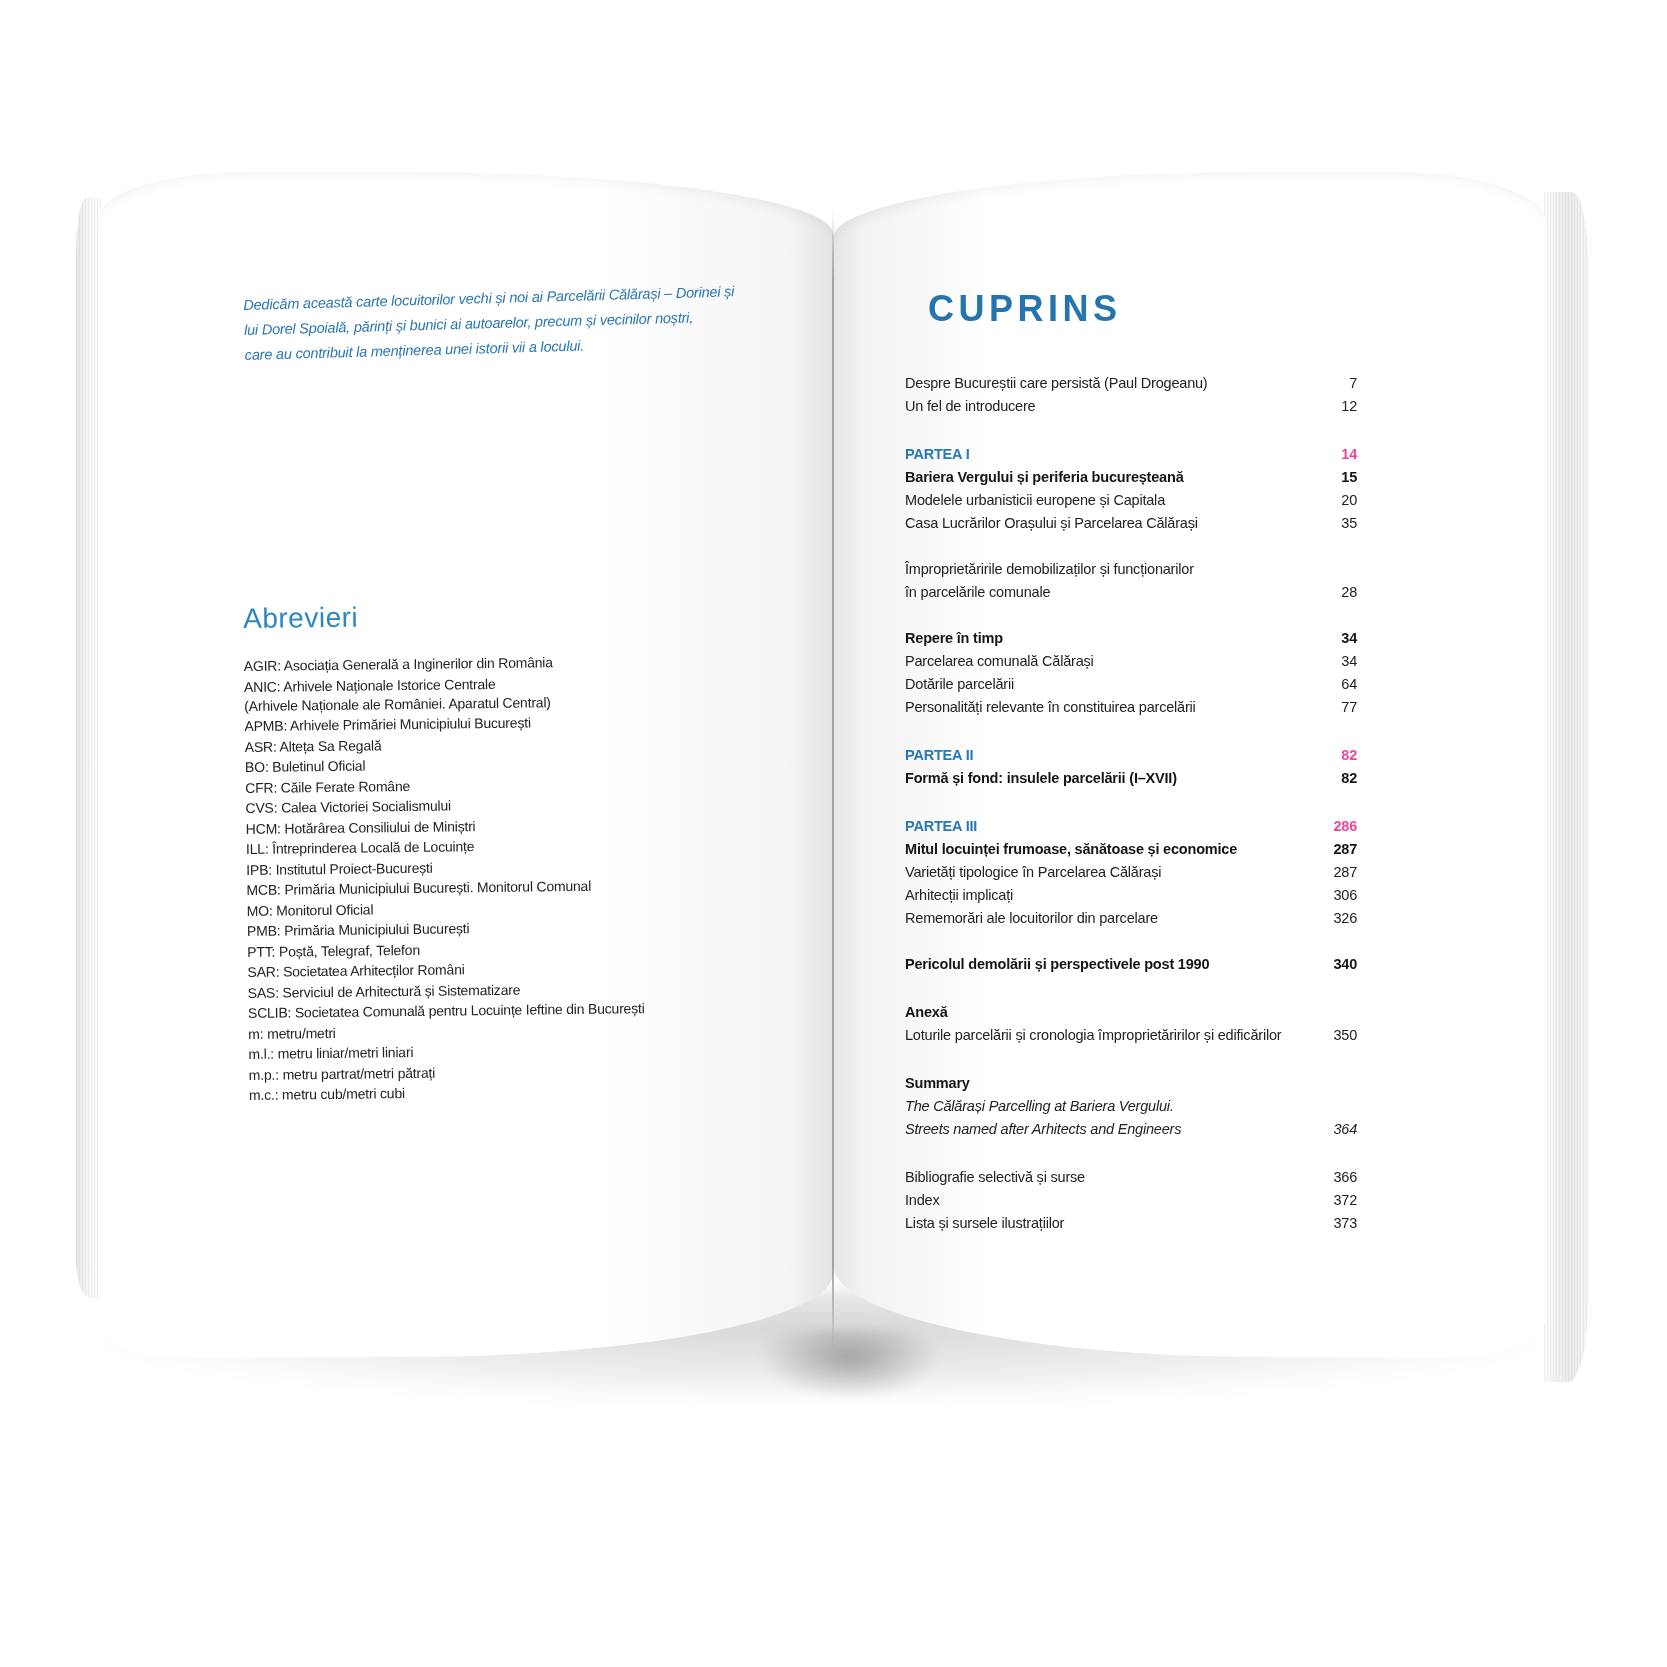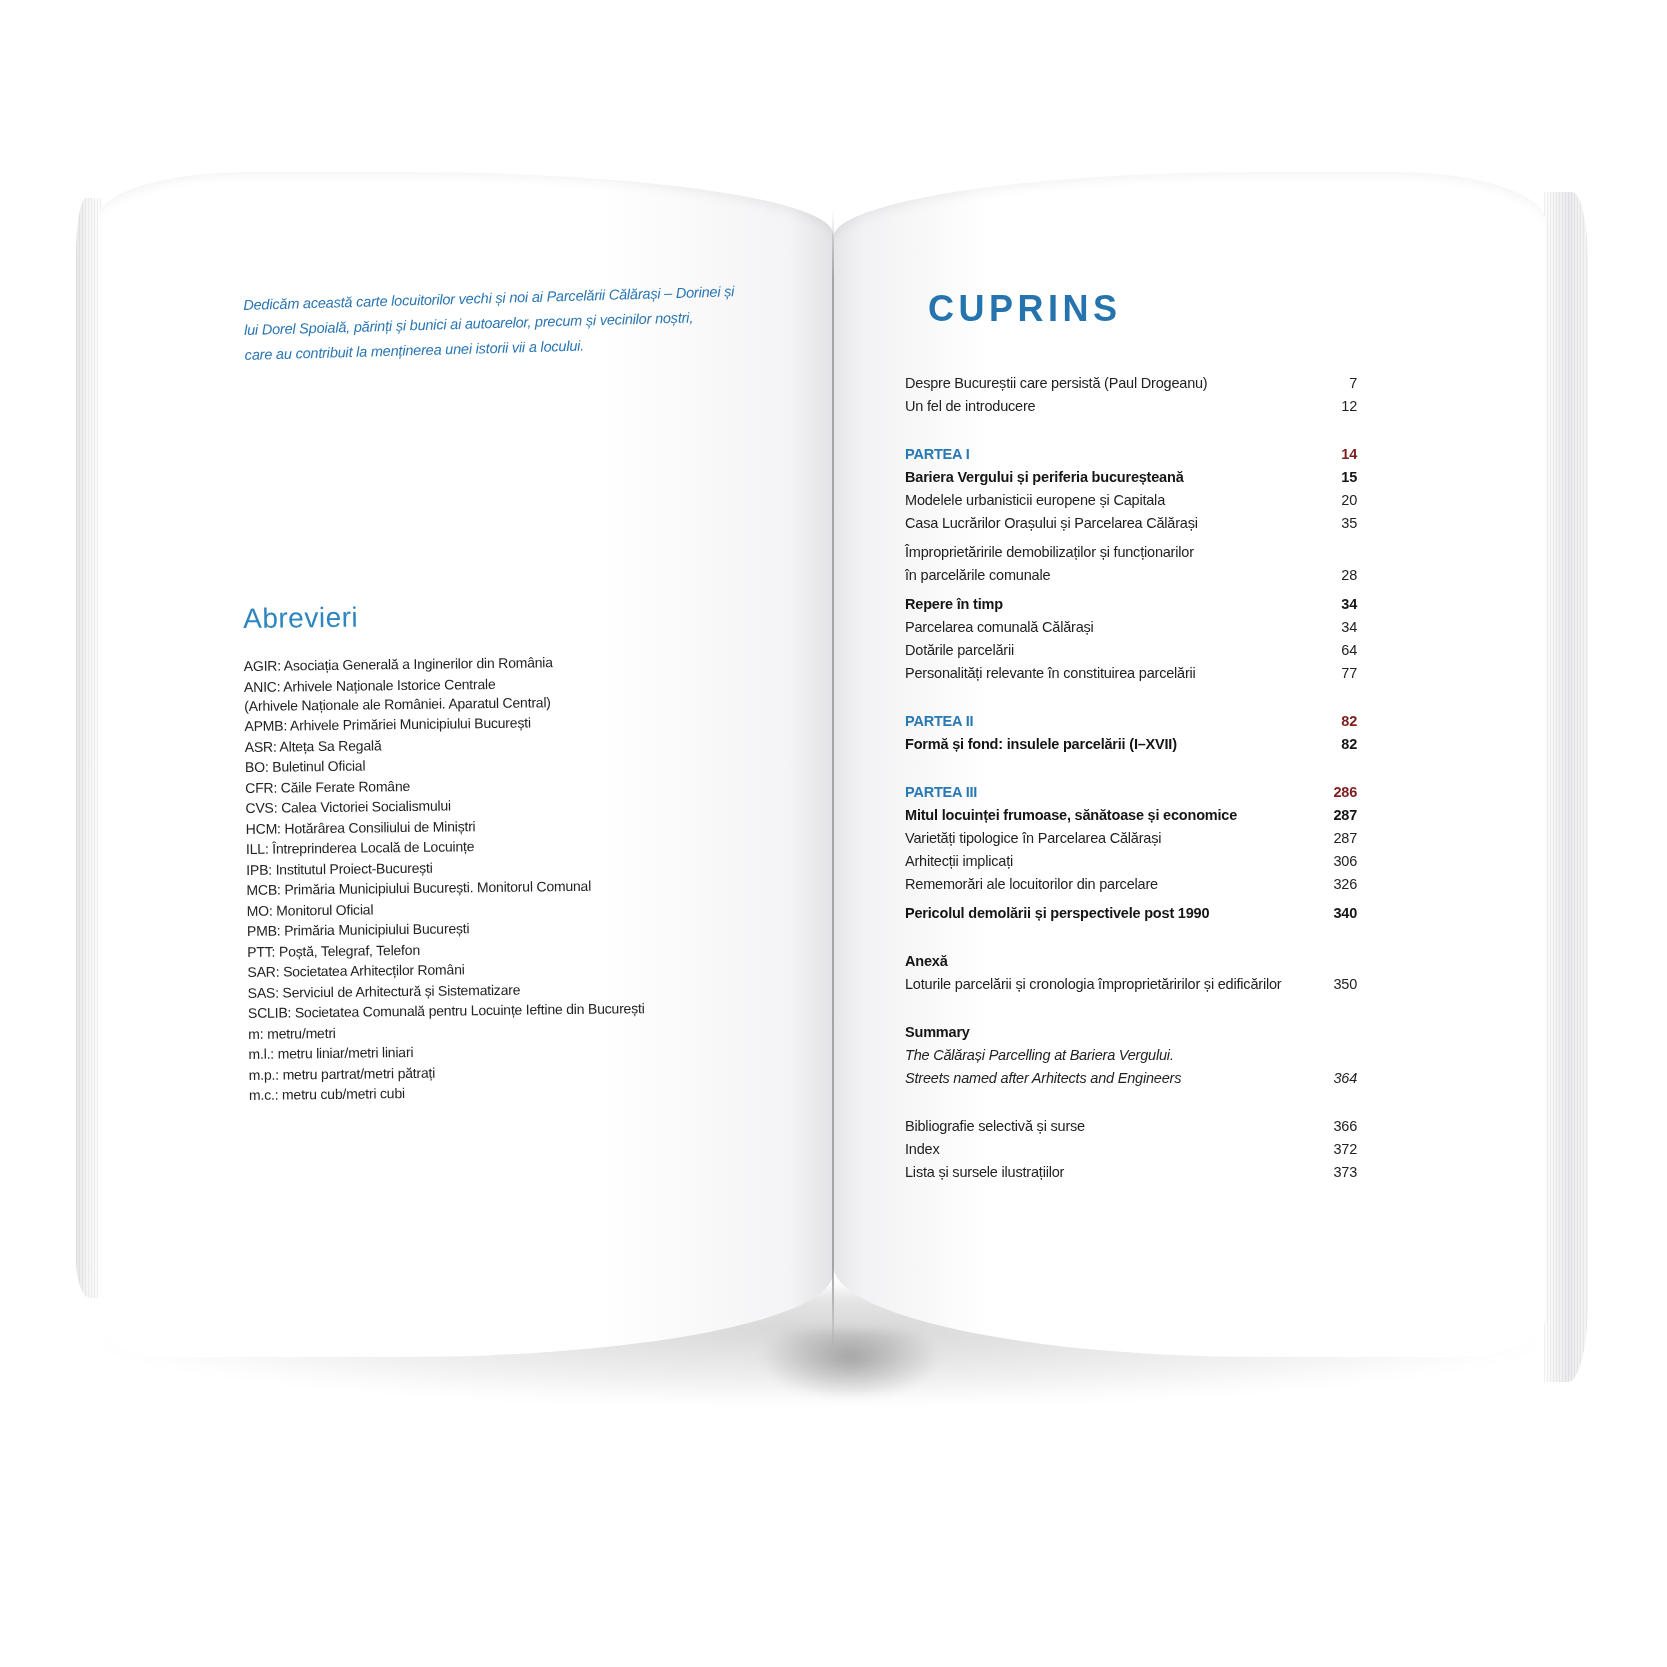--- a/index.html
+++ b/index.html
@@ -78,24 +78,24 @@
   }
   .toc{position:absolute;left:905px;top:372px;width:452px;}
   .toc-row{
     display:flex;justify-content:space-between;align-items:baseline;
     font-size:14.5px;letter-spacing:-0.2px;line-height:22px;margin-bottom:1px;color:#222222;
   }
   .toc-row .lbl{white-space:nowrap;flex:1;}
   .toc-row .pg{min-width:42px;text-align:right;margin-left:10px;}
   .toc-row.b{font-weight:bold;color:#151515;gap:17px;}
   .toc-row.part{font-weight:bold;color:#2979b5;}
-  .toc-row.part .pg{color:#7f1d1d;}
+  .toc-row.part .pg{color:#ec4899;}
   .toc-row.it{font-style:italic;}
   .toc-row.gap{margin-top:26px;}
-  .toc-row.gap-sm{margin-top:7px;}
+  .toc-row.gap-sm{margin-top:24px;}
 </style>
 </head>
 <body>
 
 <div class="stage">
   <div class="book-shadow"></div>
   <div class="gutter-bottom-shadow"></div>
   <div class="stack-left"></div>
   <div class="stack-right"></div>
 

